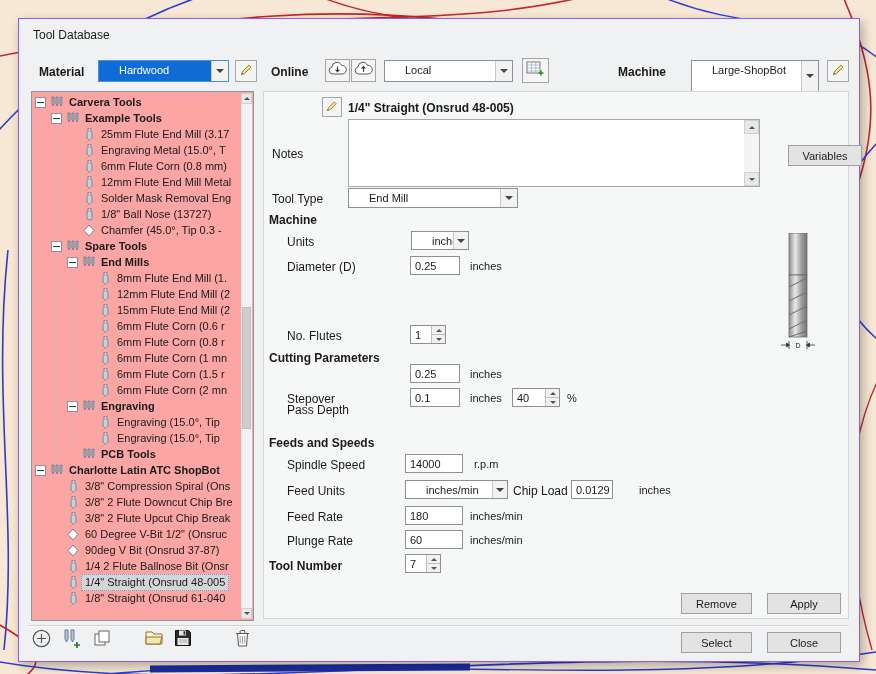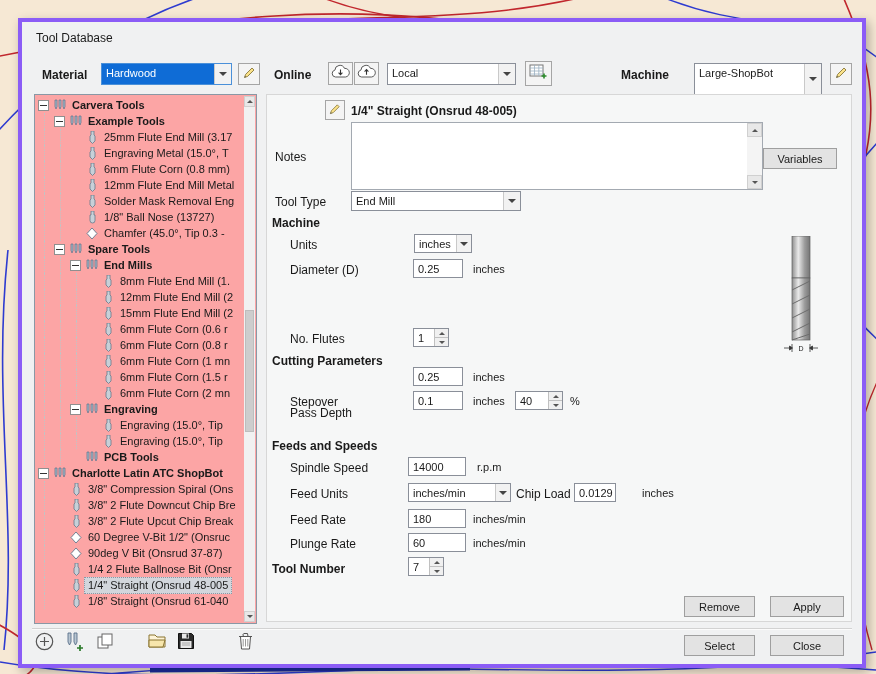--- a/index.html
+++ b/index.html
@@ -5,29 +5,29 @@
   html,body{margin:0;padding:0;}
   body{
     width:876px;height:674px;position:relative;overflow:hidden;
     background:#f6e8d4;
     font-family:"Liberation Sans","DejaVu Sans",sans-serif;
     color:#1a1a1a;
   }
   #bg-art{position:absolute;left:0;top:0;}
   .dialog{
     position:absolute;left:18px;top:18px;width:840px;height:642px;
-    background:#f0f1f2;border:4px solid #8b5cf6;
+    background:#f0f1f2;border:1px solid #8b5cf6;
     box-shadow:3px 4px 10px rgba(0,0,0,.28);
   }
   .lbl{position:absolute;font-size:12px;white-space:nowrap;color:#1a1a1a;}
   .b{font-weight:bold;}
   .small{font-size:11px;}
   
   .combo{position:absolute;display:flex;background:#fff;border:1px solid #8a8f99;box-sizing:border-box;}
-  .combo .val{flex:1;font-size:11px;padding:3px 4px 0 4px;white-space:nowrap;overflow:hidden;}
+  .combo .val{flex:1;font-size:11px;padding:3px 4px 0 20px;white-space:nowrap;overflow:hidden;}
   .combo .arrowbox{width:16px;border-left:1px solid #c9c9c9;background:#f2f2f2;display:flex;align-items:center;justify-content:center;flex:0 0 16px;}
   .tri-down{width:0;height:0;border-left:4px solid transparent;border-right:4px solid transparent;border-top:4px solid #444;}
   .combo.focused{border-color:#4a90d9;}
   .combo.focused .val{background:#0f6cd6;color:#fff;}
   
   .input{position:absolute;background:#fff;border:1px solid #8a8f99;box-sizing:border-box;font-size:11px;padding:3px 4px 0 4px;white-space:nowrap;overflow:hidden;}
   
   .spin{position:absolute;display:flex;background:#fff;border:1px solid #8a8f99;box-sizing:border-box;}
   .spin .val{flex:1;font-size:11px;padding:3px 2px 0 4px;overflow:hidden;}
   .spin .btns{width:13px;flex:0 0 13px;display:flex;flex-direction:column;border-left:1px solid #c0c0c0;}
@@ -556,21 +556,21 @@
       <div style="position:absolute;left:3px;top:2px;right:20px;bottom:2px;font-size:11px;"></div>
       <div class="vscroll" style="top:0;right:0;bottom:0;width:15px;background:#f4f4f4;">
         <div class="sarr" style="top:0;height:14px;">
             <span class="tri-up-s"></span>
           </div>
         <div class="sarr" style="bottom:0;height:14px;">
             <span class="tri-down-s"></span>
           </div>
       </div>
     </div>
-    <div class="btn" style="left:496px;top:53px;width:74px;height:21px;">Variables</div>
+    <div class="btn" style="left:524px;top:53px;width:74px;height:21px;">Variables</div>
 
     <div class="lbl" style="left:8px;top:100px;">Tool Type</div>
     <div class="combo" style="left:84px;top:96px;width:170px;height:20px;">
       <div class="val">End Mill</div>
       <div class="arrowbox">
           <span class="tri-down"></span>
         </div>
     </div>
 
     <div class="lbl b" style="left:5px;top:121px;">Machine</div>

